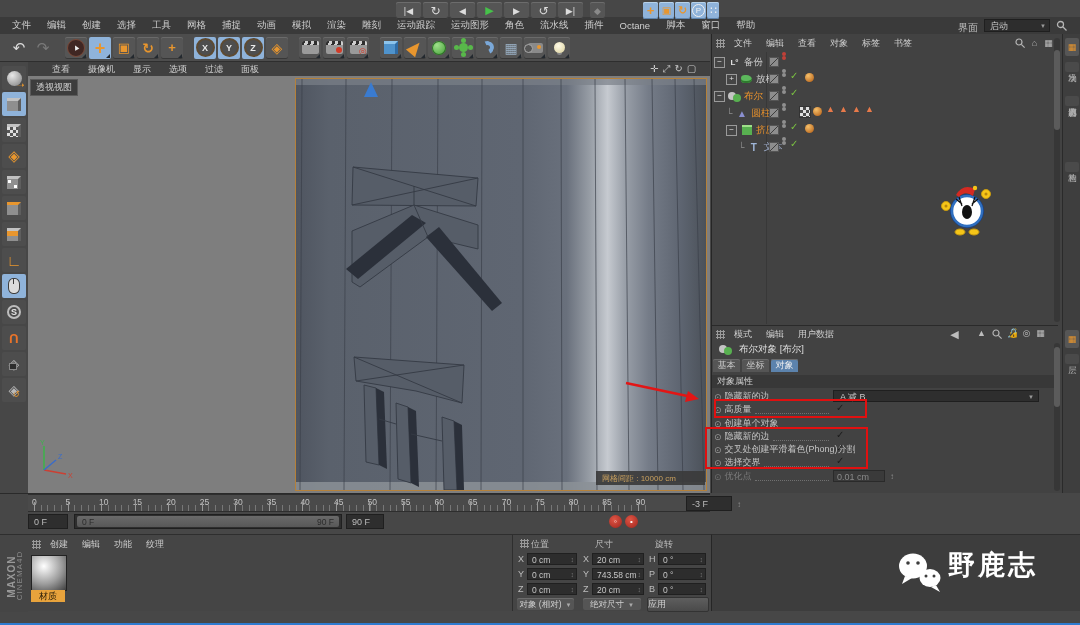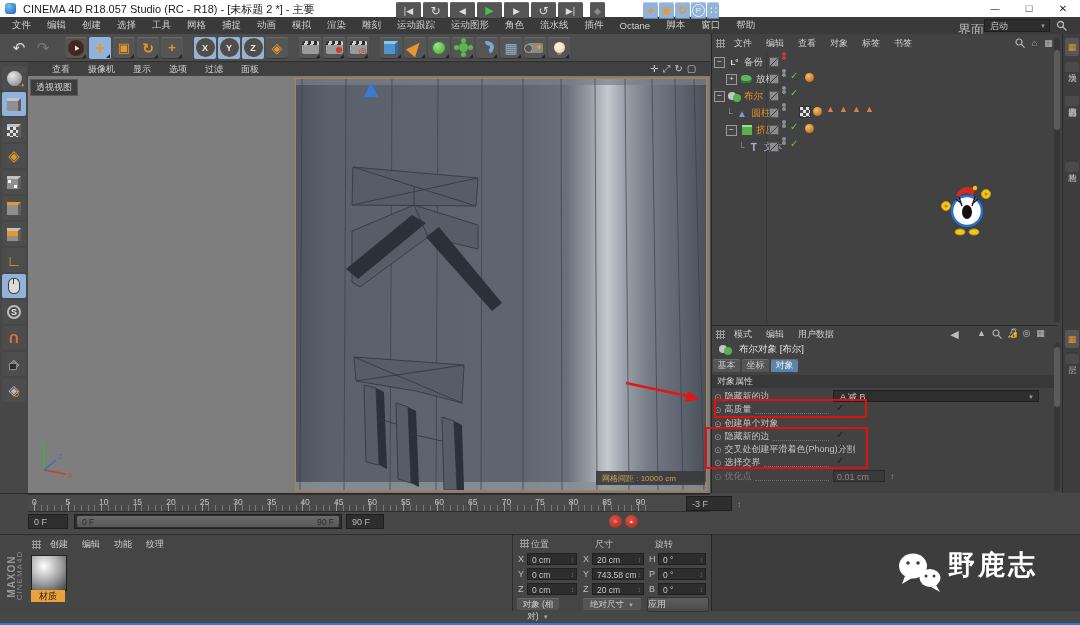--- a/index.html
+++ b/index.html
@@ -12,21 +12,21 @@
   .app-icon{left:5px;top:3px;width:11px;height:11px;border-radius:3px;
             background:radial-gradient(circle at 35% 30%,#74c4f2,#1c5fb8)}
   .title-text{left:23px;top:2px;font-size:11px;white-space:nowrap}
   .win-btn{top:0;width:34px;height:17px;text-align:center;line-height:16px;font-size:11px;color:#222}
   .icon-min::before{content:"—";font-size:9px}
   .icon-max::before{content:"□";font-size:11px}
   .icon-close::before{content:"✕";font-size:10px}
   
   .menubar{left:0;top:17px;width:1080px;height:17px;background:#3a3a3a;display:flex;align-items:center;padding-left:4px;box-sizing:border-box}
   .menu-item{padding:0 8px;font-size:9.5px;color:#cfcfcf;white-space:nowrap}
-  .iface-label{left:958px;top:21px;font-size:13px;color:#bdbdbd}
+  .iface-label{left:958px;top:21px;font-size:10px;color:#bdbdbd}
   .iface-select{left:984px;top:19px;width:66px;height:13px;background:#2d2d2d;border:1px solid #1f1f1f;
                 font-size:9px;color:#c8c8c8;line-height:13px;padding-left:5px;box-sizing:border-box}
   .iface-select::after{content:"▼";position:absolute;right:3px;font-size:6px;color:#999}
   
   .toolbar{left:0;top:34px;width:710px;height:28px;background:#4d4d4d;display:flex;align-items:center;padding-left:8px;gap:2px;box-sizing:border-box;border-bottom:1px solid #2e2e2e}
   .tcell{width:22px;height:22px;background:#4d4d4d;border-radius:2px;display:flex;align-items:center;justify-content:center;position:relative;flex:none}
   .tcell.raised{background:#555;box-shadow:inset 0 1px 0 #6a6a6a,inset 0 -1px 0 #383838}
   .tcell.active{background:#8fb3da}
   .tcell.sub::after{content:"";position:absolute;right:1px;bottom:1px;border-left:4px solid transparent;border-bottom:4px solid #23292f}
   .tsep{width:7px;flex:none}
@@ -186,27 +186,20 @@
   .sb-time{background:#2e2e2e;border:1px solid #222;font-size:8.5px;color:#b5b5b5;padding:0 5px;margin-left:6px;height:10px;line-height:10px}
   .sb-msg{font-size:8.5px;color:#b5b5b5;margin-left:10px;white-space:nowrap}
   .bluebar{left:0;top:623px;width:1080px;height:2px;background:#2e7bd0}
 </style>
 </head>
 <body>
 
 <div id="app">
 
   
-  <div class="abs titlebar">
-    <span class="abs app-icon"></span>
-    <span class="abs title-text">CINEMA 4D R18.057 Studio (RC - R18) - [未标题 2 *] - 主要</span>
-    <span class="abs win-btn icon-min" style="left:978px"></span>
-    <span class="abs win-btn icon-max" style="left:1012px"></span>
-    <span class="abs win-btn icon-close" style="left:1046px"></span>
-  </div>
 
   
   <div class="abs menubar">
       <span class="menu-item">文件</span>
       <span class="menu-item">编辑</span>
       <span class="menu-item">创建</span>
       <span class="menu-item">选择</span>
       <span class="menu-item">工具</span>
       <span class="menu-item">网格</span>
       <span class="menu-item">捕捉</span>
@@ -706,21 +699,21 @@
     <span class="crow-label" style="left:70px;top:49px">Z</span>
     <span class="cfield" style="left:79px;top:48px;width:52px">20 cm</span>
 
     <span class="crow-label" style="left:136px;top:19px">H</span>
     <span class="cfield" style="left:145px;top:18px;width:48px">0 °</span>
     <span class="crow-label" style="left:136px;top:34px">P</span>
     <span class="cfield" style="left:145px;top:33px;width:48px">0 °</span>
     <span class="crow-label" style="left:136px;top:49px">B</span>
     <span class="cfield" style="left:145px;top:48px;width:48px">0 °</span>
 
-    <span class="cdrop" style="left:4px;top:63px;width:42px">对象 (相对)</span>
+    <span class="cdrop" style="left:4px;top:63px;width:57px">对象 (相对)</span>
     <span class="cdrop" style="left:70px;top:63px;width:58px">绝对尺寸</span>
     <span class="applybtn" style="left:134px;top:62px;width:60px">应用</span>
   </div>
 
   
   <div class="abs rbottom">
     <svg class="abs" style="left:186px;top:16px" width="44" height="42">
       <ellipse cx="15" cy="15" rx="14" ry="12.5" fill="#ffffff"></ellipse>
       <polygon points="7,25 4,33 14,27" fill="#ffffff"></polygon>
       <circle cx="10" cy="12" r="1.8" fill="#3d3d3d"></circle>

